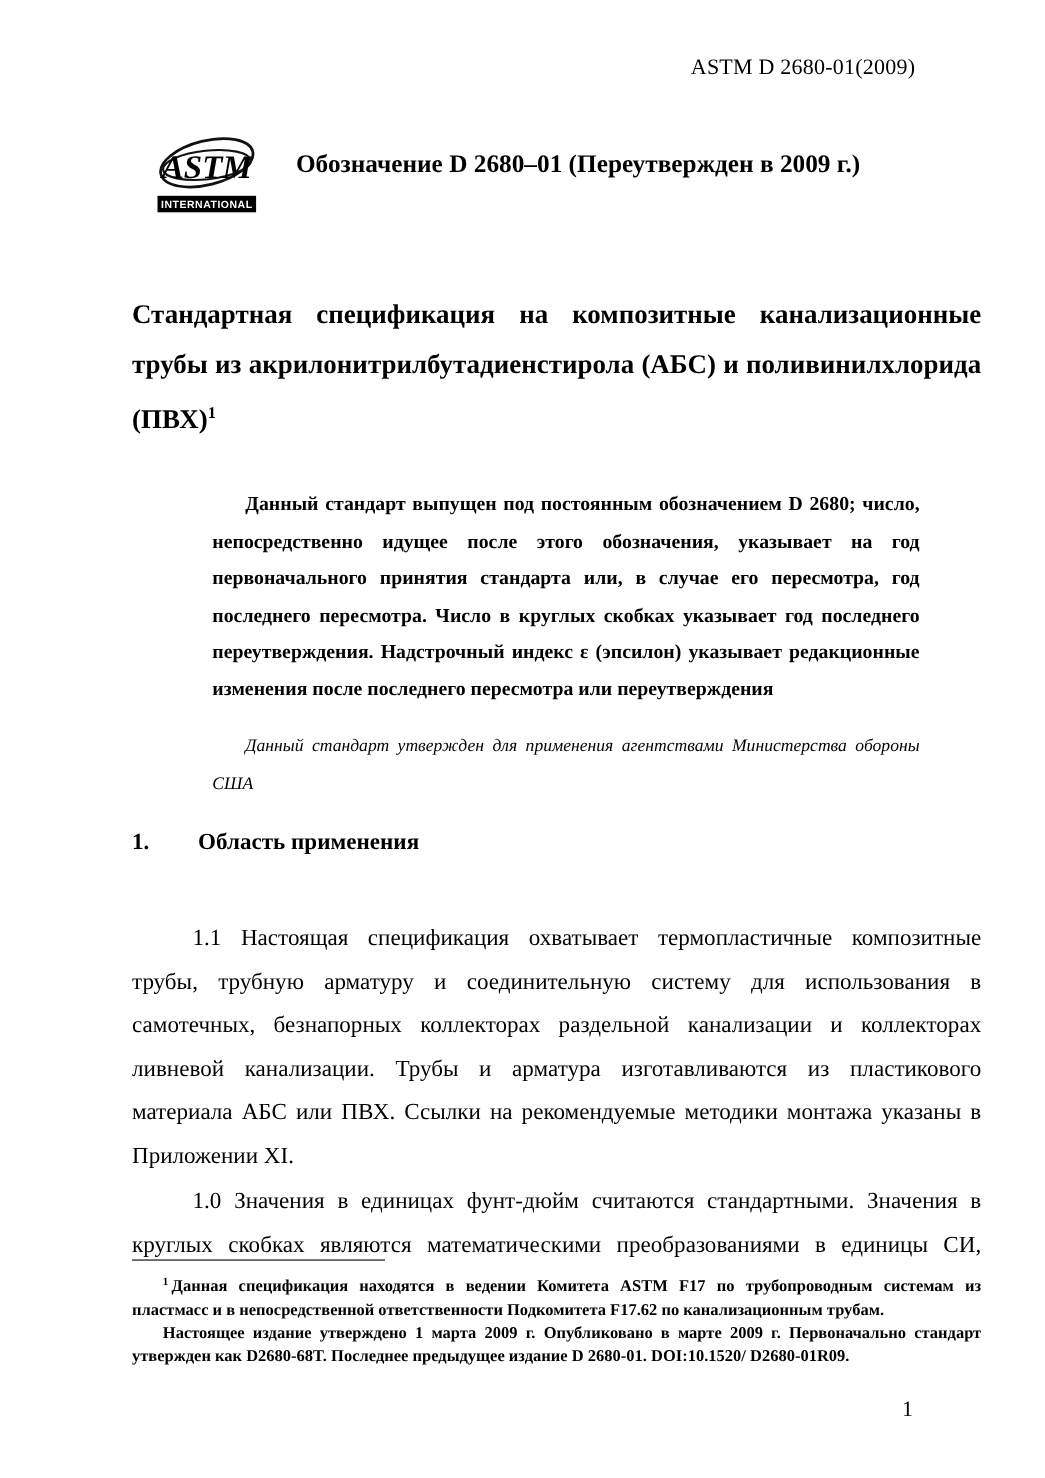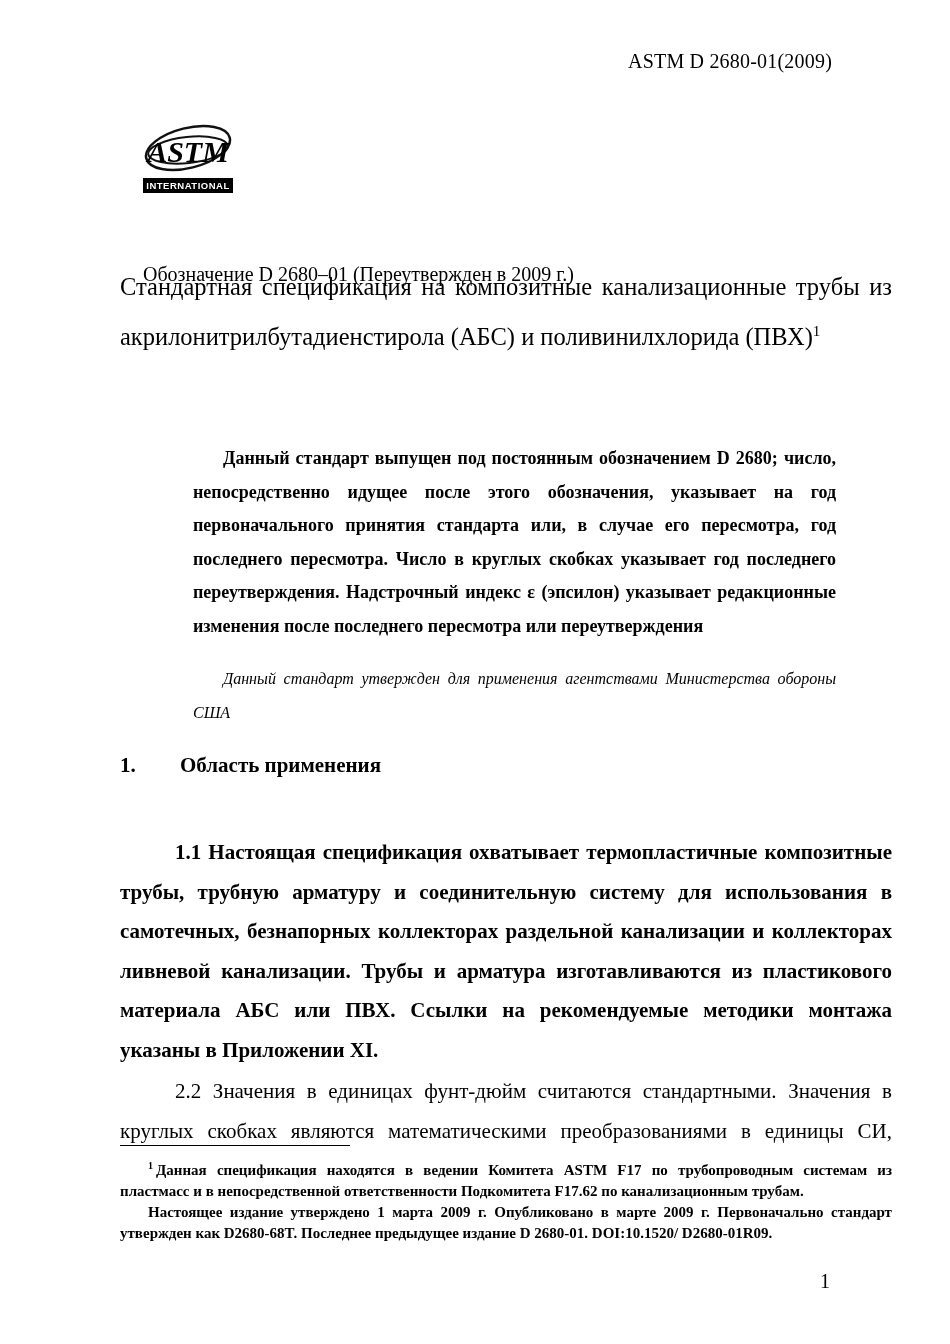--- a/index.html
+++ b/index.html
@@ -20,36 +20,35 @@
     font-size: 20px;
     letter-spacing: 0.2px;
   }
   .designation-row {
     position: absolute;
     top: 122px;
     left: 113px;
     display: flex;
     align-items: flex-start;
     gap: 36px;
-    flex-direction: column;
   }
   .logo-wrap { width: 90px; flex: 0 0 auto; }
   .designation-title {
-    font-size: 20px;
-    font-weight: normal;
-    margin-top: 26px;
+    font-size: 23px;
+    font-weight: bold;
+    margin-top: 14px;
     white-space: nowrap;
   }
   .doc-title {
     position: absolute;
     top: 248px;
     left: 90px;
     width: 772px;
     font-size: 24.5px;
-    font-weight: normal;
+    font-weight: bold;
     line-height: 45px;
     text-align: justify;
   }
   .doc-title sup { font-size: 15px; }
   .preamble {
     position: absolute;
     top: 424px;
     left: 163px;
     width: 643px;
     font-size: 18px;
@@ -79,21 +78,21 @@
   .sec-num { display: inline-block; width: 60px; }
   .body-para {
     position: absolute;
     left: 90px;
     width: 772px;
     font-size: 21px;
     line-height: 39.5px;
     text-align: justify;
     text-indent: 55px;
   }
-  .para-11 { top: 812px; font-weight: bold; }
+  .para-11 { top: 812px; }
   .para-12 { top: 1051px; text-align-last: justify; }
   .footnote-area {
     position: absolute;
     top: 1145px;
     left: 90px;
     width: 772px;
   }
   .footnote-rule {
     width: 230px;
     border-top: 1.5px solid #000;
@@ -140,21 +139,21 @@
   <p class="preamble">Данный стандарт выпущен под постоянным обозначением D 2680; число, непосредственно идущее после этого обозначения, указывает на год первоначального принятия стандарта или, в случае его пересмотра, год последнего пересмотра. Число в круглых скобках указывает год последнего переутверждения. Надстрочный индекс ε (эпсилон) указывает редакционные изменения после последнего пересмотра или переутверждения</p>
 
   <p class="dod-note">Данный стандарт утвержден для применения агентствами Министерства обороны США</p>
 
   <div class="section-heading">
     <span class="sec-num">1.</span><span class="sec-title">Область применения</span>
   </div>
 
   <p class="body-para para-11">1.1 Настоящая спецификация охватывает термопластичные композитные трубы, трубную арматуру и соединительную систему для использования в самотечных, безнапорных коллекторах раздельной канализации и коллекторах ливневой канализации. Трубы и арматура изготавливаются из пластикового материала АБС или ПВХ. Ссылки на рекомендуемые методики монтажа указаны в Приложении XI.</p>
 
-  <p class="body-para para-12">2.2 Значения в единицах фунт-дюйм считаются стандартными. Значения в круглых скобках являются математическими преобразованиями в единицы СИ,</p>
+  <p class="body-para para-12">1.0 Значения в единицах фунт-дюйм считаются стандартными. Значения в круглых скобках являются математическими преобразованиями в единицы СИ,</p>
 
   <div class="footnote-area">
     <div class="footnote-rule"></div>
     <p class="footnote"><sup>1</sup><span>Данная спецификация находятся в ведении Комитета ASTM F17 по трубопроводным системам из пластмасс и в непосредственной ответственности Подкомитета F17.62 по канализационным трубам.</span></p>
     <p class="footnote">Настоящее издание утверждено 1 марта 2009 г. Опубликовано в марте 2009 г. Первоначально стандарт утвержден как D2680-68T. Последнее предыдущее издание D 2680-01. DOI:10.1520/ D2680-01R09.</p>
   </div>
 
   <div class="page-number">1</div>
 
 </div>

